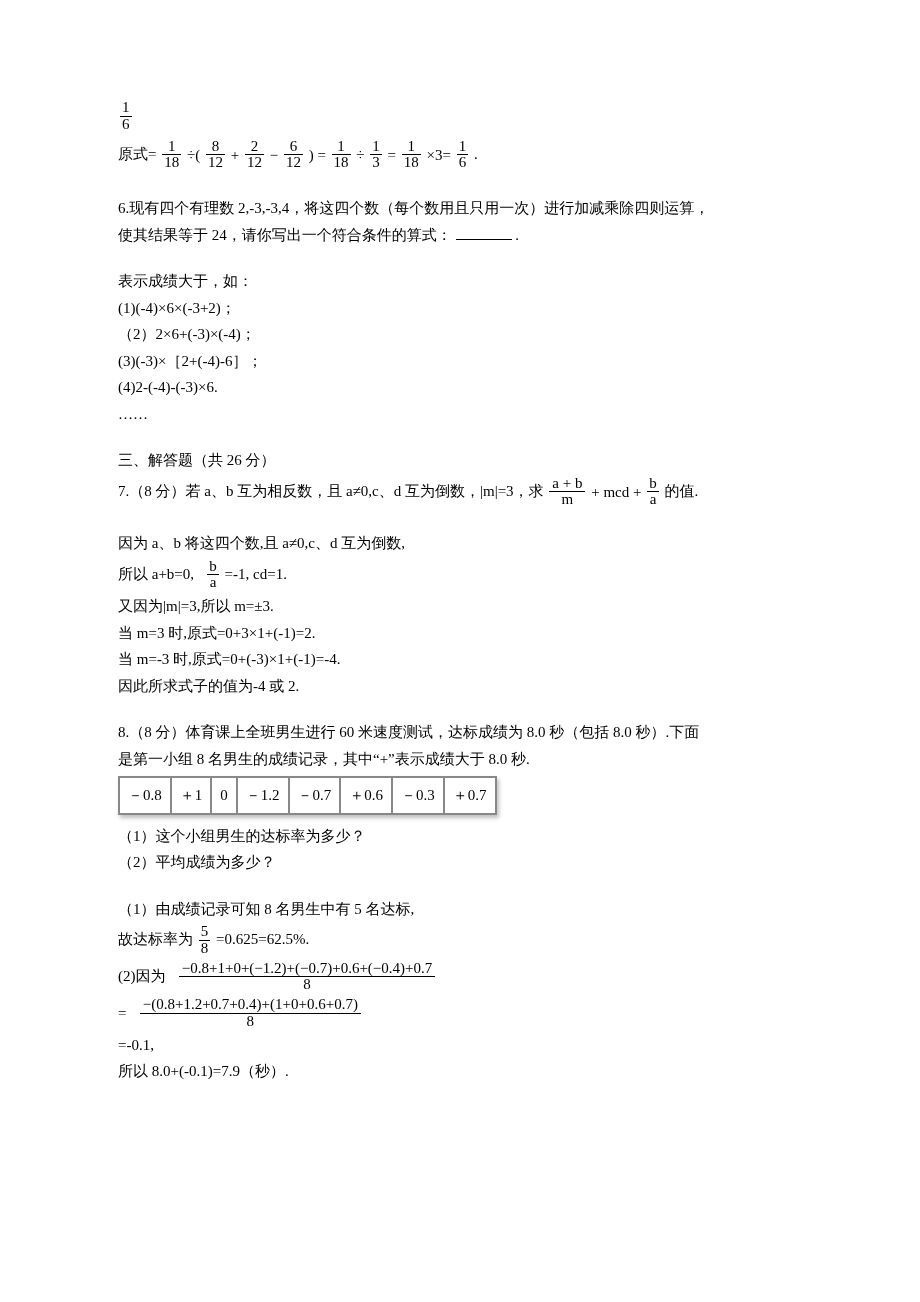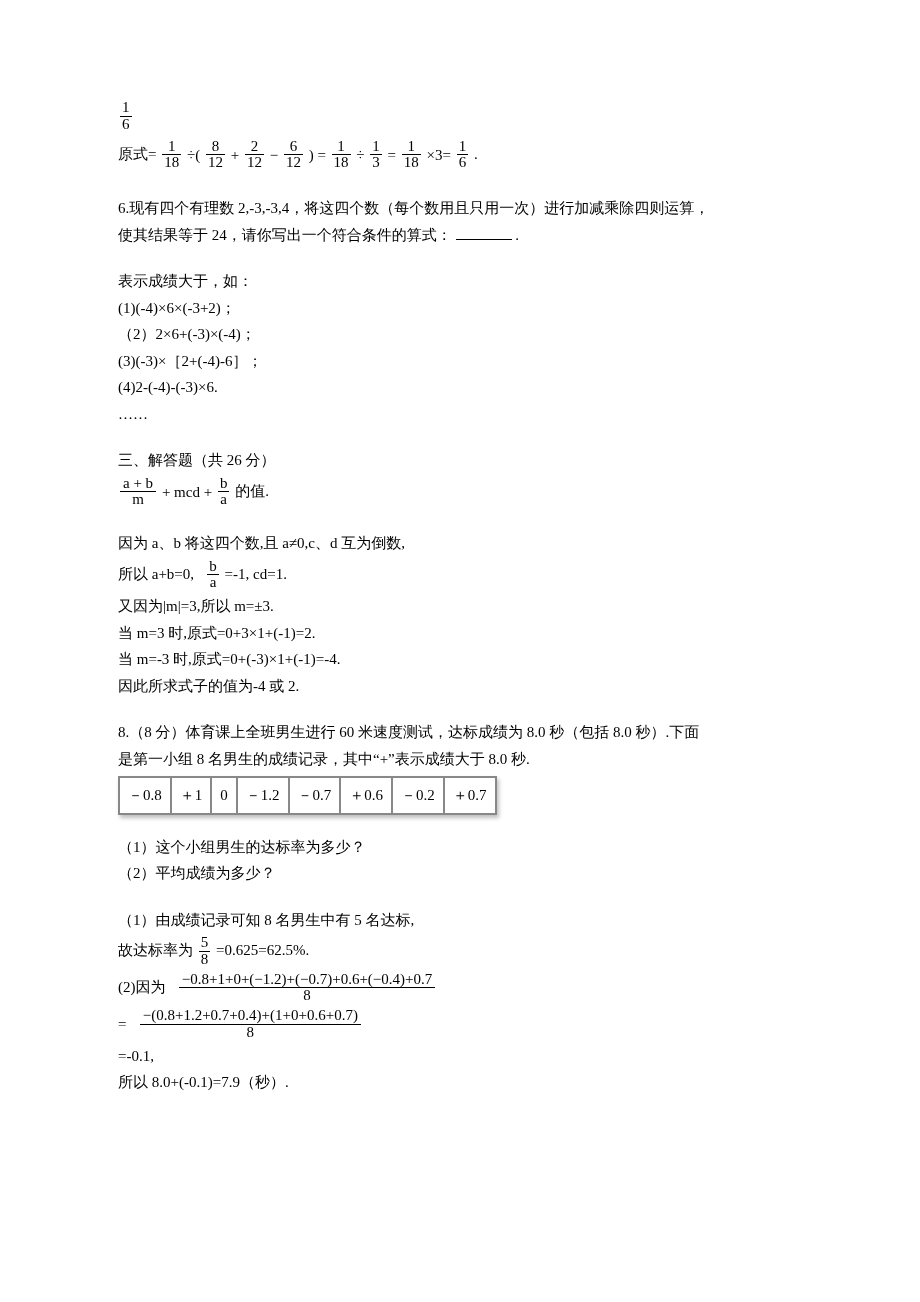--- a/index.html
+++ b/index.html
@@ -25,21 +25,21 @@
     line-height: 1.05;
     padding: 0 2px;
   }
   .frac .num { display:block; padding: 0 2px; }
   .frac .den { display:block; border-top: 1px solid #000; padding: 0 2px; }
   .ftall .num, .ftall .den { padding: 0 3px; }
   .serif { font-family: "Times New Roman", serif; }
   .eq { display:inline-block; vertical-align:middle; }
   table.data {
     border-collapse: collapse;
-    margin: 6px 0 21px 0;
+    margin: 6px 0 10px 0;
     box-shadow: 2px 3px 4px rgba(0,0,0,0.25);
   }
   table.data td {
     border: 2px solid #888;
     padding: 6px 8px;
     font-family: "SimSun", serif;
     font-size: 15px;
     white-space: nowrap;
   }
   .blank-line {
@@ -96,20 +96,21 @@
 <div class="para">（2）2×6+(-3)×(-4)；</div>
 <div class="para">(3)(-3)×［2+(-4)-6］；</div>
 <div class="para">(4)2-(-4)-(-3)×6.</div>
 <div class="para">……</div>
 
 <div class="gap"></div>
 
 <div class="para">三、解答题（共 26 分）</div>
 
 <div class="para">
+  <span>7.（8 分）若 a、b 互为相反数，且 a≠0,c、d 互为倒数，|m|=3，求</span>
   <span class="frac serif ftall"><span class="num">a + b</span><span class="den">m</span></span>
   <span class="serif eq">+ mcd +</span>
   <span class="frac serif"><span class="num">b</span><span class="den">a</span></span>
   <span> 的值.</span>
 </div>
 
 <div class="gap"></div>
 
 <div class="para">因为 a、b 将这四个数,且 a≠0,c、d 互为倒数,</div>
 <div class="para">
@@ -130,21 +131,21 @@
 
 <table class="data">
   <tbody>
       <tr>
     <td>－0.8</td>
     <td>＋1</td>
     <td>0</td>
     <td>－1.2</td>
     <td>－0.7</td>
     <td>＋0.6</td>
-    <td>－0.2</td>
+    <td>－0.3</td>
     <td>＋0.7</td>
   </tr>
 </tbody>
   </table>
 
 <div class="para">（1）这个小组男生的达标率为多少？</div>
 <div class="para">（2）平均成绩为多少？</div>
 
 <div class="gap"></div>
 

